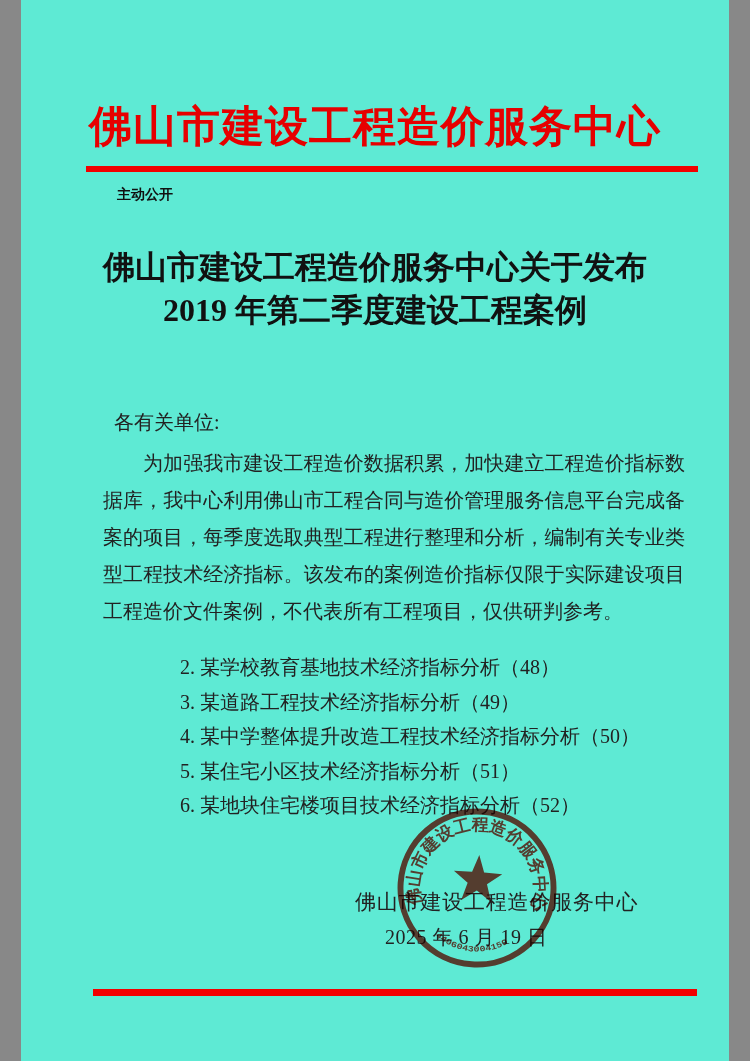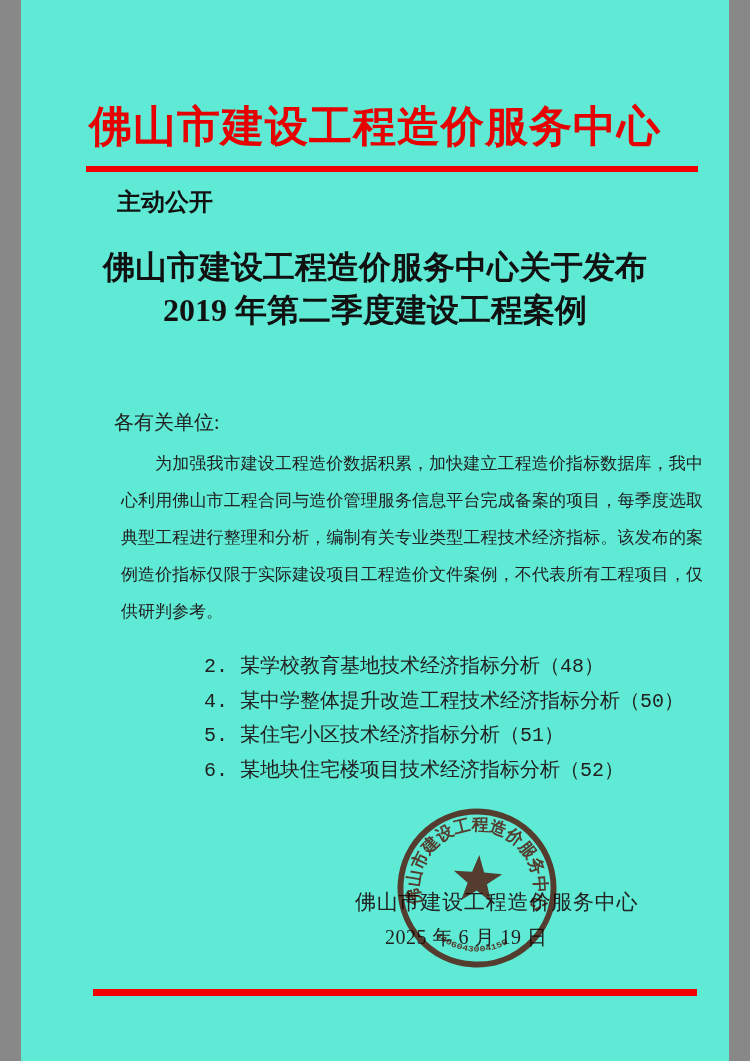--- a/index.html
+++ b/index.html
@@ -29,21 +29,21 @@
   .header-rule {
     position: absolute;
     top: 166px; left: 65px; width: 612px;
     height: 2px;                    
     border-top: 4px solid #f20000;  
     border-bottom: 2px solid #f20000; 
   }
   .disclosure {
     position: absolute;
     top: 186px; left: 96px;
-    font-size: 24px;
+    font-size: 14px;
     font-weight: 700;
     font-family: "Liberation Sans", "DejaVu Sans", sans-serif;
     color: #111;
   }
   
   .doc-title {
     position: absolute;
     top: 246px; left: 0; right: 0;
     text-align: center;
     font-size: 32px;
@@ -55,39 +55,39 @@
   
   .salutation {
     position: absolute;
     top: 409px; left: 93px;
     font-size: 20px;
     color: #222;
     text-align: right;
   }
   .body-paragraph {
     position: absolute;
-    top: 445px; left: 100px; width: 582px;
-    font-size: 17px;
+    top: 445px; left: 82px; width: 582px;
+    font-size: 20px;
     line-height: 37px;
     text-align: justify;
     text-indent: 2em;
     color: #222;
   }
   
   .attachments {
     position: absolute;
     top: 650px; left: 128px; width: 540px;
     font-size: 20px;
     line-height: 34.5px;
     color: #222;
   }
   .attachments .first-row { white-space: nowrap; }
   .attachments .att-label { margin-right: 8px; }
   .attachments .att-item { white-space: nowrap; }
-  .attachments .indented { margin-left: 55px; font-family: Liberation Mono, monospace; }
+  .attachments .indented { margin-left: 31px; }
   
   .sig-org {
     position: absolute;
     top: 888px; left: 334px;
     font-size: 21px;
     letter-spacing: 0.8px;
     color: #222;
     white-space: nowrap;
   }
   .sig-date {
@@ -132,20 +132,21 @@
     <div>佛山市建设工程造价服务中心关于发布</div>
     <div>2019 年第二季度建设工程案例</div>
   </div>
 
   <div class="salutation">各有关单位:</div>
 
   <div class="body-paragraph">为加强我市建设工程造价数据积累，加快建立工程造价指标数据库，我中心利用佛山市工程合同与造价管理服务信息平台完成备案的项目，每季度选取典型工程进行整理和分析，编制有关专业类型工程技术经济指标。该发布的案例造价指标仅限于实际建设项目工程造价文件案例，不代表所有工程项目，仅供研判参考。</div>
 
   <div class="attachments">
     <div class="att-item indented">2. 某学校教育基地技术经济指标分析（48）</div>
+    <div class="att-item indented">3. 某道路工程技术经济指标分析（49）</div>
     <div class="att-item indented">4. 某中学整体提升改造工程技术经济指标分析（50）</div>
     <div class="att-item indented">5. 某住宅小区技术经济指标分析（51）</div>
     <div class="att-item indented">6. 某地块住宅楼项目技术经济指标分析（52）</div>
   </div>
 
   <div class="sig-org">佛山市建设工程造价服务中心</div>
 
   <div class="sig-date">2025 年 6 月 19 日</div>
 
   <svg class="seal" viewBox="0 0 200 200" xmlns="http://www.w3.org/2000/svg">

